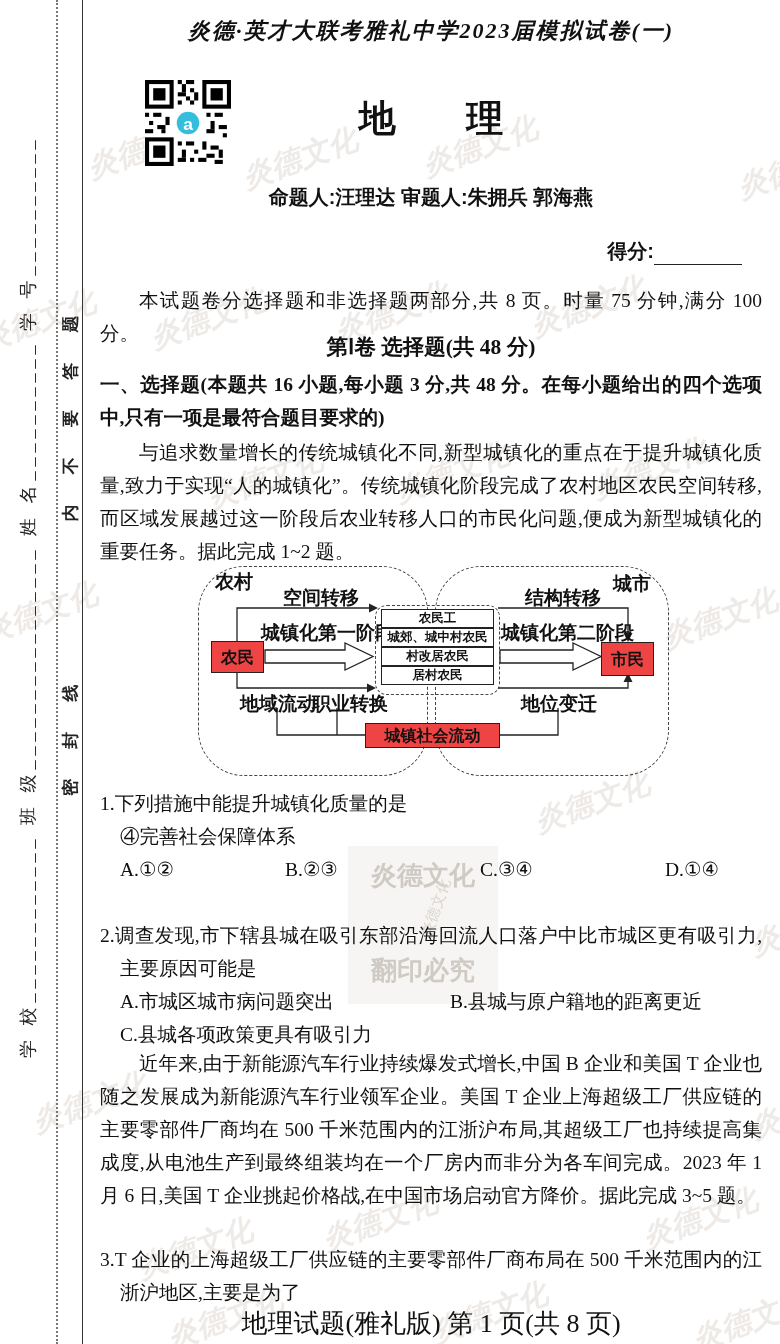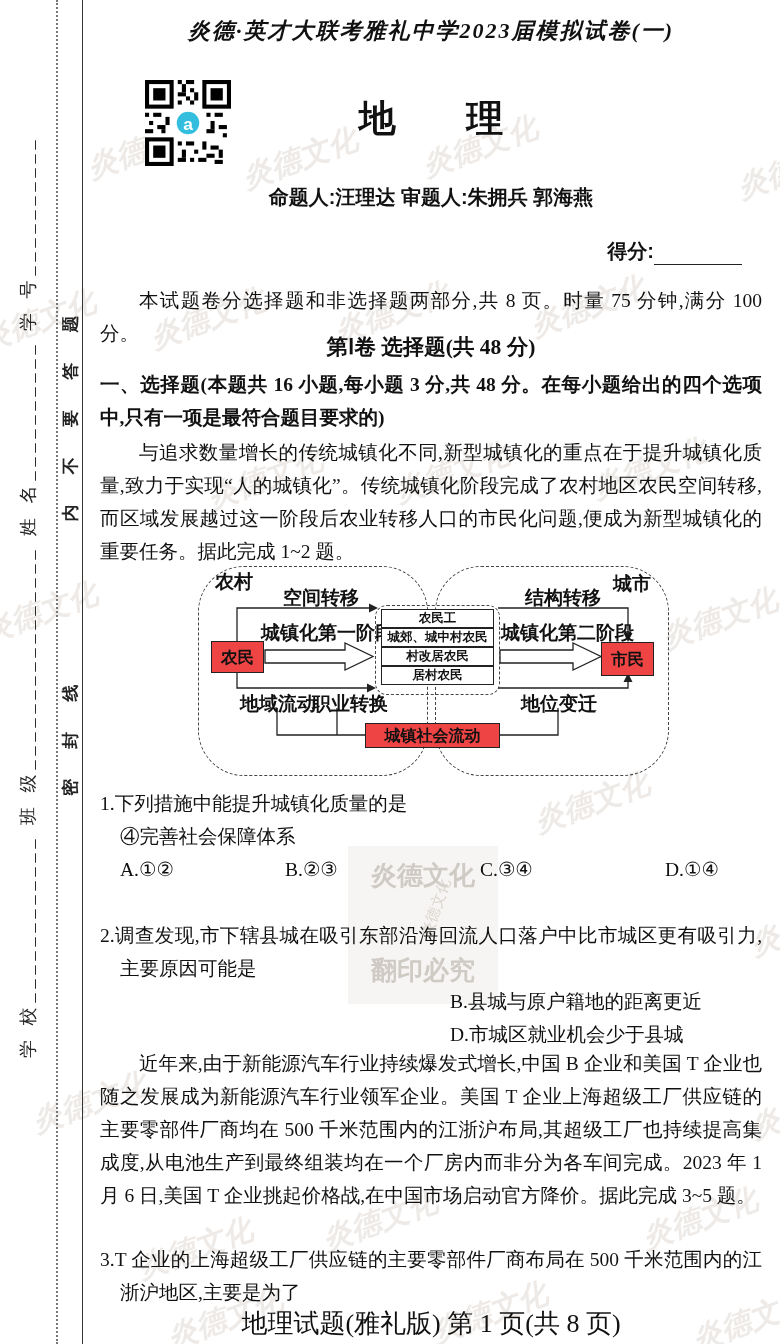--- a/index.html
+++ b/index.html
@@ -225,24 +225,25 @@
       <span style="left:20px">A.①②</span>
       <span style="left:185px">B.②③</span>
       <span style="left:380px">C.③④</span>
       <span style="left:565px">D.①④</span>
     </div>
   </div>
 
   <div class="abs" style="left:0;top:919px;width:662px">
     <p class="bodyp hang">2.调查发现,市下辖县城在吸引东部沿海回流人口落户中比市城区更有吸引力,主要原因可能是</p>
     <div class="optrow bodyp">
+      <span style="left:20px">A.市城区城市病问题突出</span>
       <span style="left:350px">B.县城与原户籍地的距离更近</span>
     </div>
     <div class="optrow bodyp">
-      <span style="left:350px">D.市城区就业机会少于县城</span>
+      <span style="left:20px">C.县城各项政策更具有吸引力</span>
     </div>
   </div>
 
   <p class="bodyp indent abs" style="left:0;top:1047px;width:662px">近年来,由于新能源汽车行业持续爆发式增长,中国 B 企业和美国 T 企业也随之发展成为新能源汽车行业领军企业。美国 T 企业上海超级工厂供应链的主要零部件厂商均在 500 千米范围内的江浙沪布局,其超级工厂也持续提高集成度,从电池生产到最终组装均在一个厂房内而非分为各车间完成。2023 年 1 月 6 日,美国 T 企业挑起价格战,在中国市场启动官方降价。据此完成 3~5 题。</p>
 
   <div class="abs" style="left:0;top:1243px;width:662px">
     <p class="bodyp hang">3.T 企业的上海超级工厂供应链的主要零部件厂商布局在 500 千米范围内的江浙沪地区,主要是为了</p>
   </div>
 
   <div class="footer">地理试题(雅礼版)   第 1 页(共 8 页)</div>

